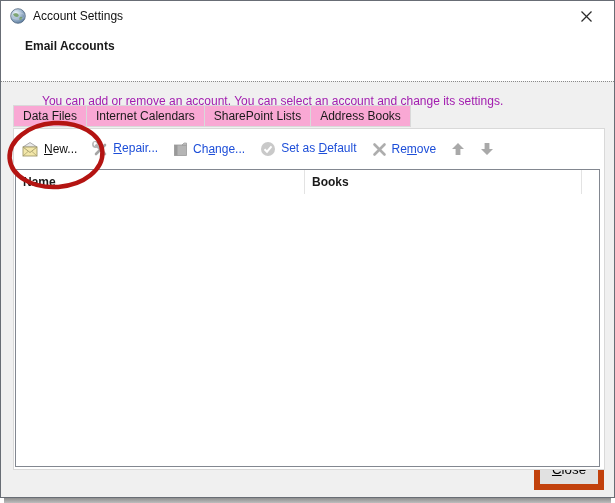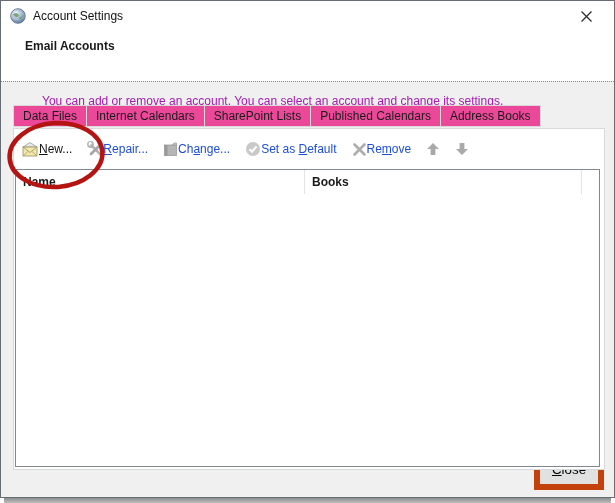--- a/index.html
+++ b/index.html
@@ -19,34 +19,34 @@
   .win-close{position:absolute;right:20px;top:8px;width:15px;height:15px;cursor:pointer;}
 
   
   .headersec{position:absolute;left:0;top:30px;width:100%;height:50px;background:#ffffff;}
   .headersec .h-title{position:absolute;left:24px;top:8px;font-weight:bold;}
   .headersec .h-desc{position:absolute;left:41px;top:27px;color:#a21caf;margin-top:36px;}
   .divider{position:absolute;left:0;top:80px;width:100%;height:0;border-top:1px dotted #8a8a8a;}
 
   
   .tabs{position:absolute;left:12px;top:104px;display:flex;align-items:flex-end;z-index:4;}
-  .tab{height:20px;line-height:20px;padding:0 9px;border:1px solid #d9d9d9;background:#ec4899;
+  .tab{height:20px;line-height:20px;padding:0 9px;border:1px solid #d9d9d9;background:#f9a8d4;
        margin-right:-1px;white-space:nowrap;cursor:pointer;}
   .tab.selected{background:#ffffff;height:23px;line-height:21px;border-bottom:1px solid #ffffff;
        margin-bottom:-1px;z-index:5;position:relative;}
 
   
   .page{position:absolute;left:12px;top:127px;width:590px;height:340px;
         background:#ffffff;border:1px solid #d9d9d9;z-index:1;}
 
   
   .toolbar{position:absolute;left:13px;top:128px;width:588px;height:40px;display:flex;
            align-items:center;padding-left:7px;box-sizing:border-box;gap:15px;z-index:2;
            background:#ffffff;}
-  .tbtn{display:flex;align-items:center;white-space:nowrap;cursor:pointer;}
+  .tbtn{display:flex;align-items:flex-start;gap:5px;white-space:nowrap;cursor:pointer;}
   .tbtn .lbl{color:#111;}
   .tbtn.disabled .lbl{color:#1d4ed8;cursor:default;}
   .tbtn.disabled{cursor:default;}
   .u{text-decoration:underline;}
   .arrbtn{display:flex;align-items:center;cursor:default;}
 
   
   .listview{position:absolute;left:14px;top:168px;width:583px;height:296px;
             border:1px solid #828790;background:#ffffff;z-index:2;}
   .lv-header{display:flex;height:24px;align-items:center;}
@@ -96,21 +96,20 @@
     <div class="headersec">
       <div class="h-title">Email Accounts</div>
       <div class="h-desc">You can add or remove an account. You can select an account and change its settings.</div>
     </div>
     <div class="divider"></div>
 
     <div class="tabs">
       <div class="tab">Data Files</div>
       <div class="tab">Internet Calendars</div>
       <div class="tab">SharePoint Lists</div>
-      <div class="tab">Published Calendars</div>
       <div class="tab">Address Books</div>
     </div>
 
     <div class="page"></div>
 
     <div class="toolbar">
 
       <div class="tbtn">
         <svg width="18" height="15" viewBox="0 0 18 15">
           <polygon points="2,5 9,0.5 16,5" fill="#e9e9e9" stroke="#9a9a9a" stroke-width="0.8"></polygon>

